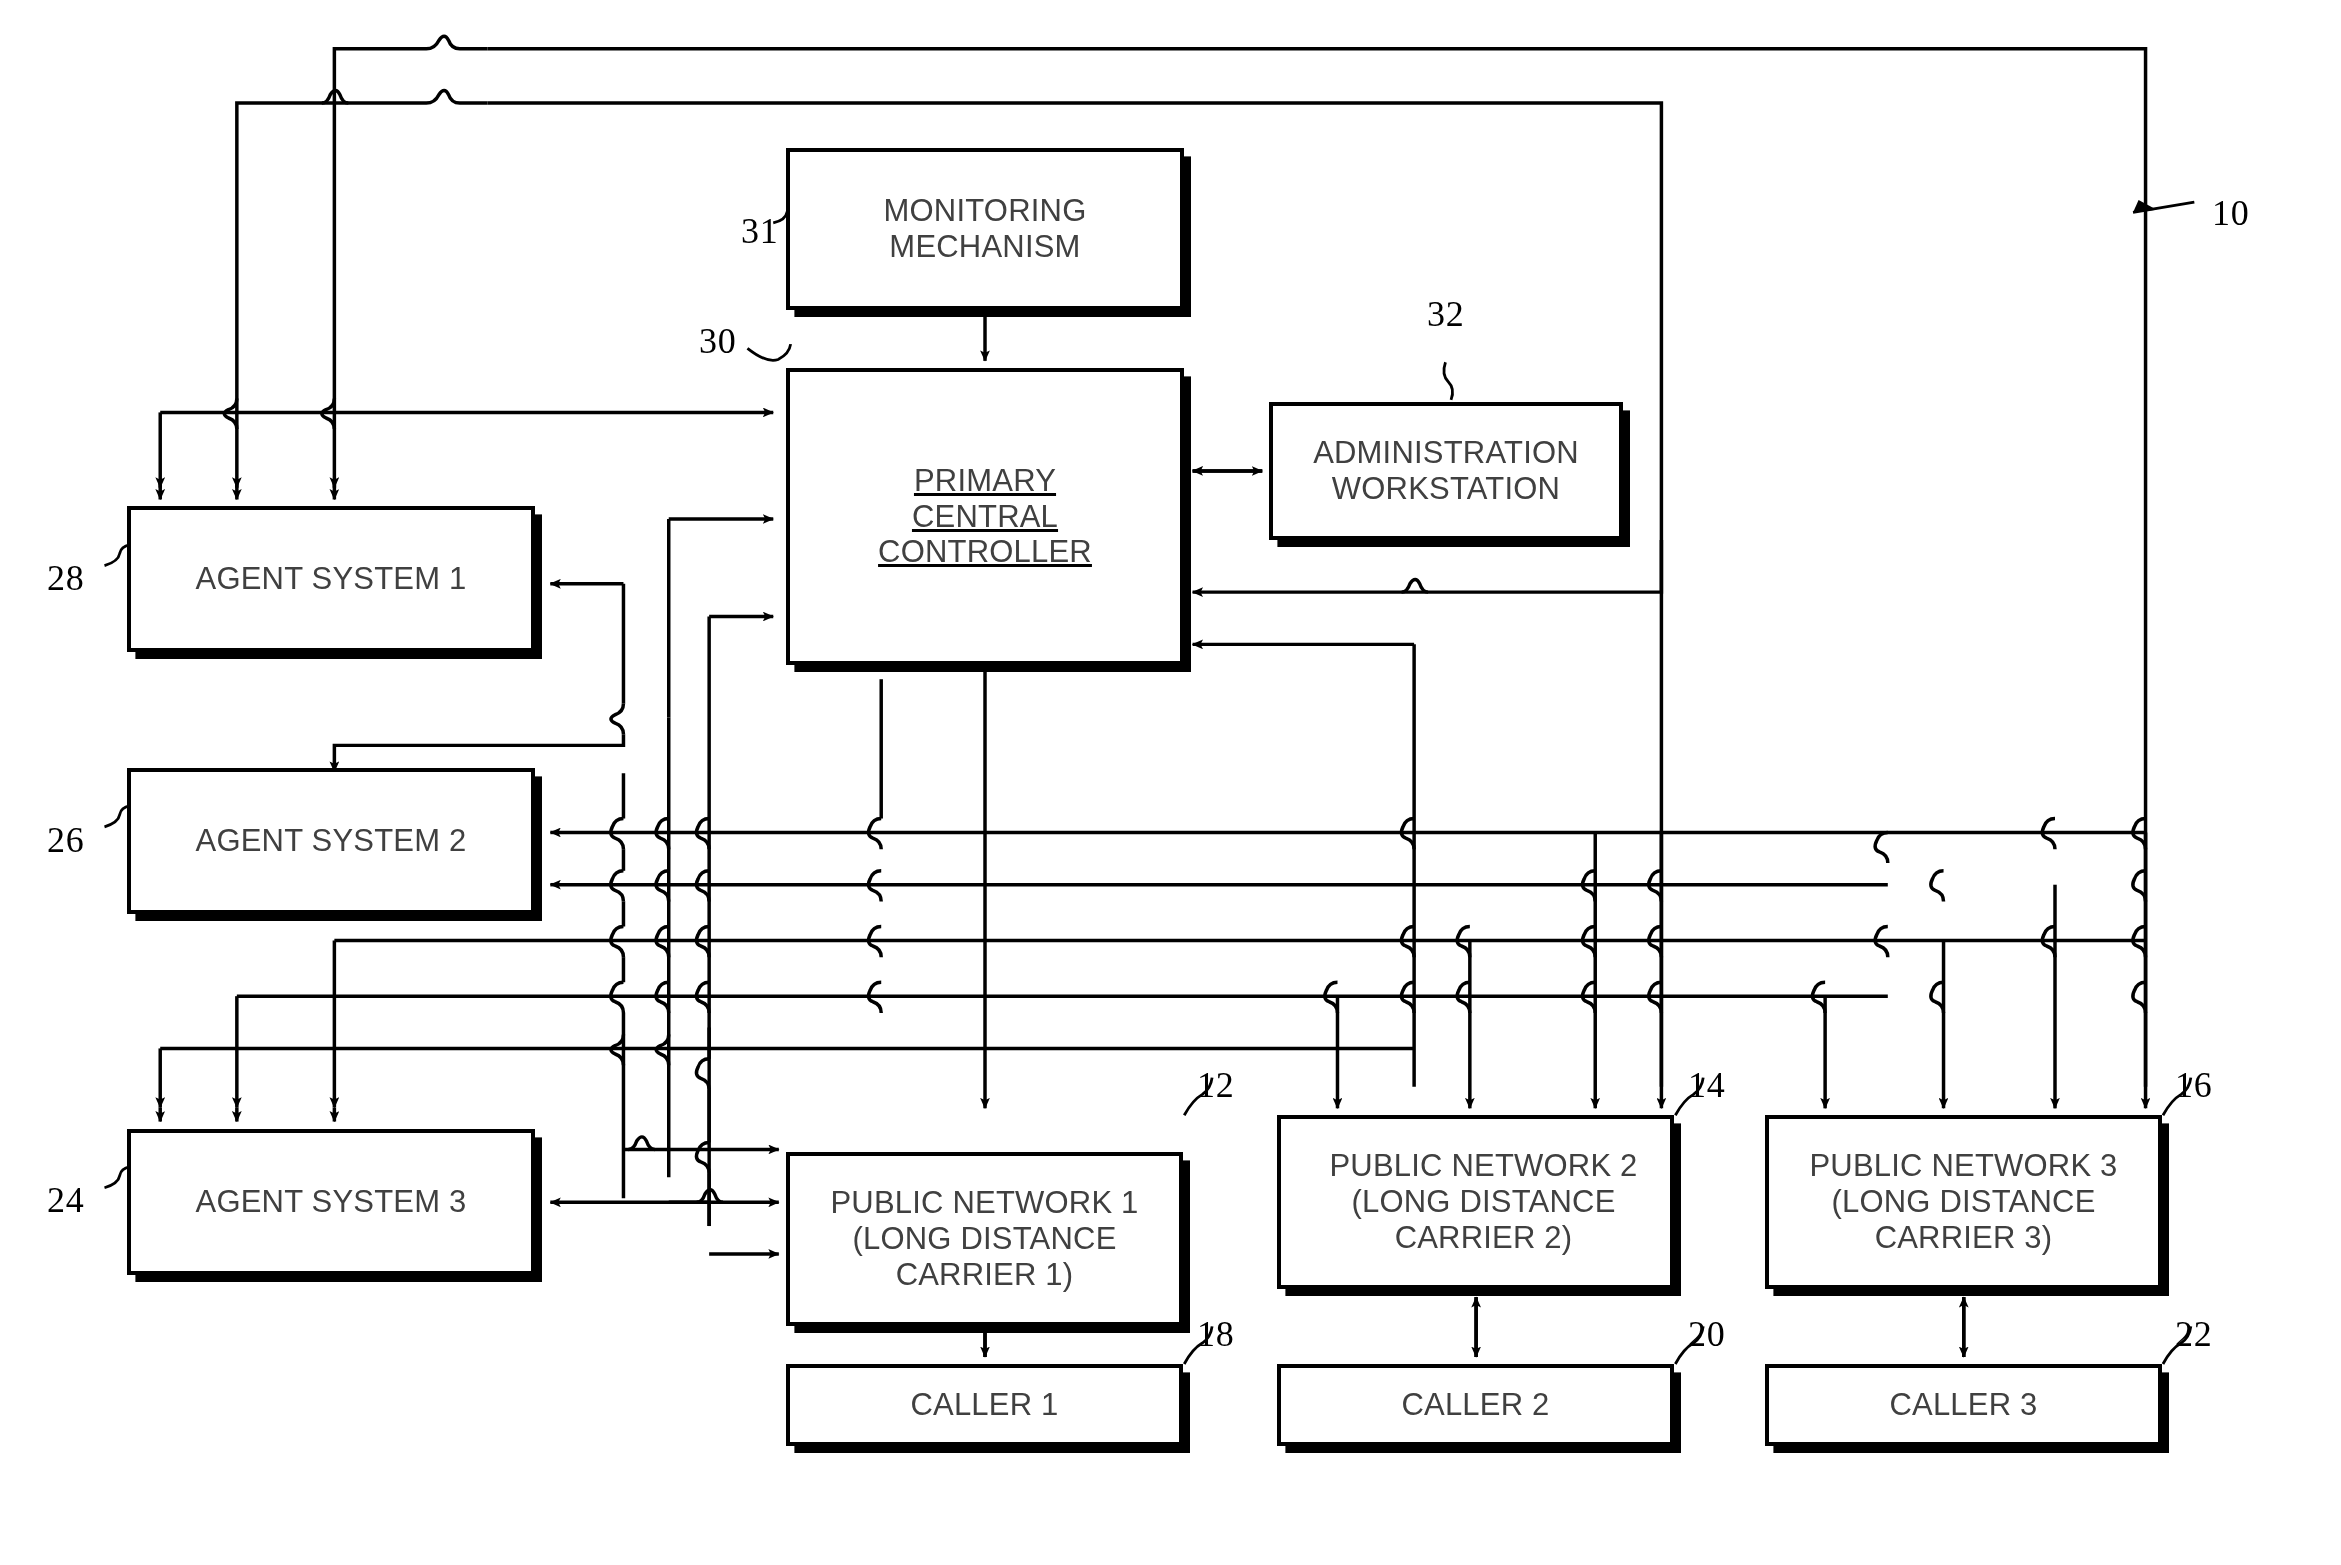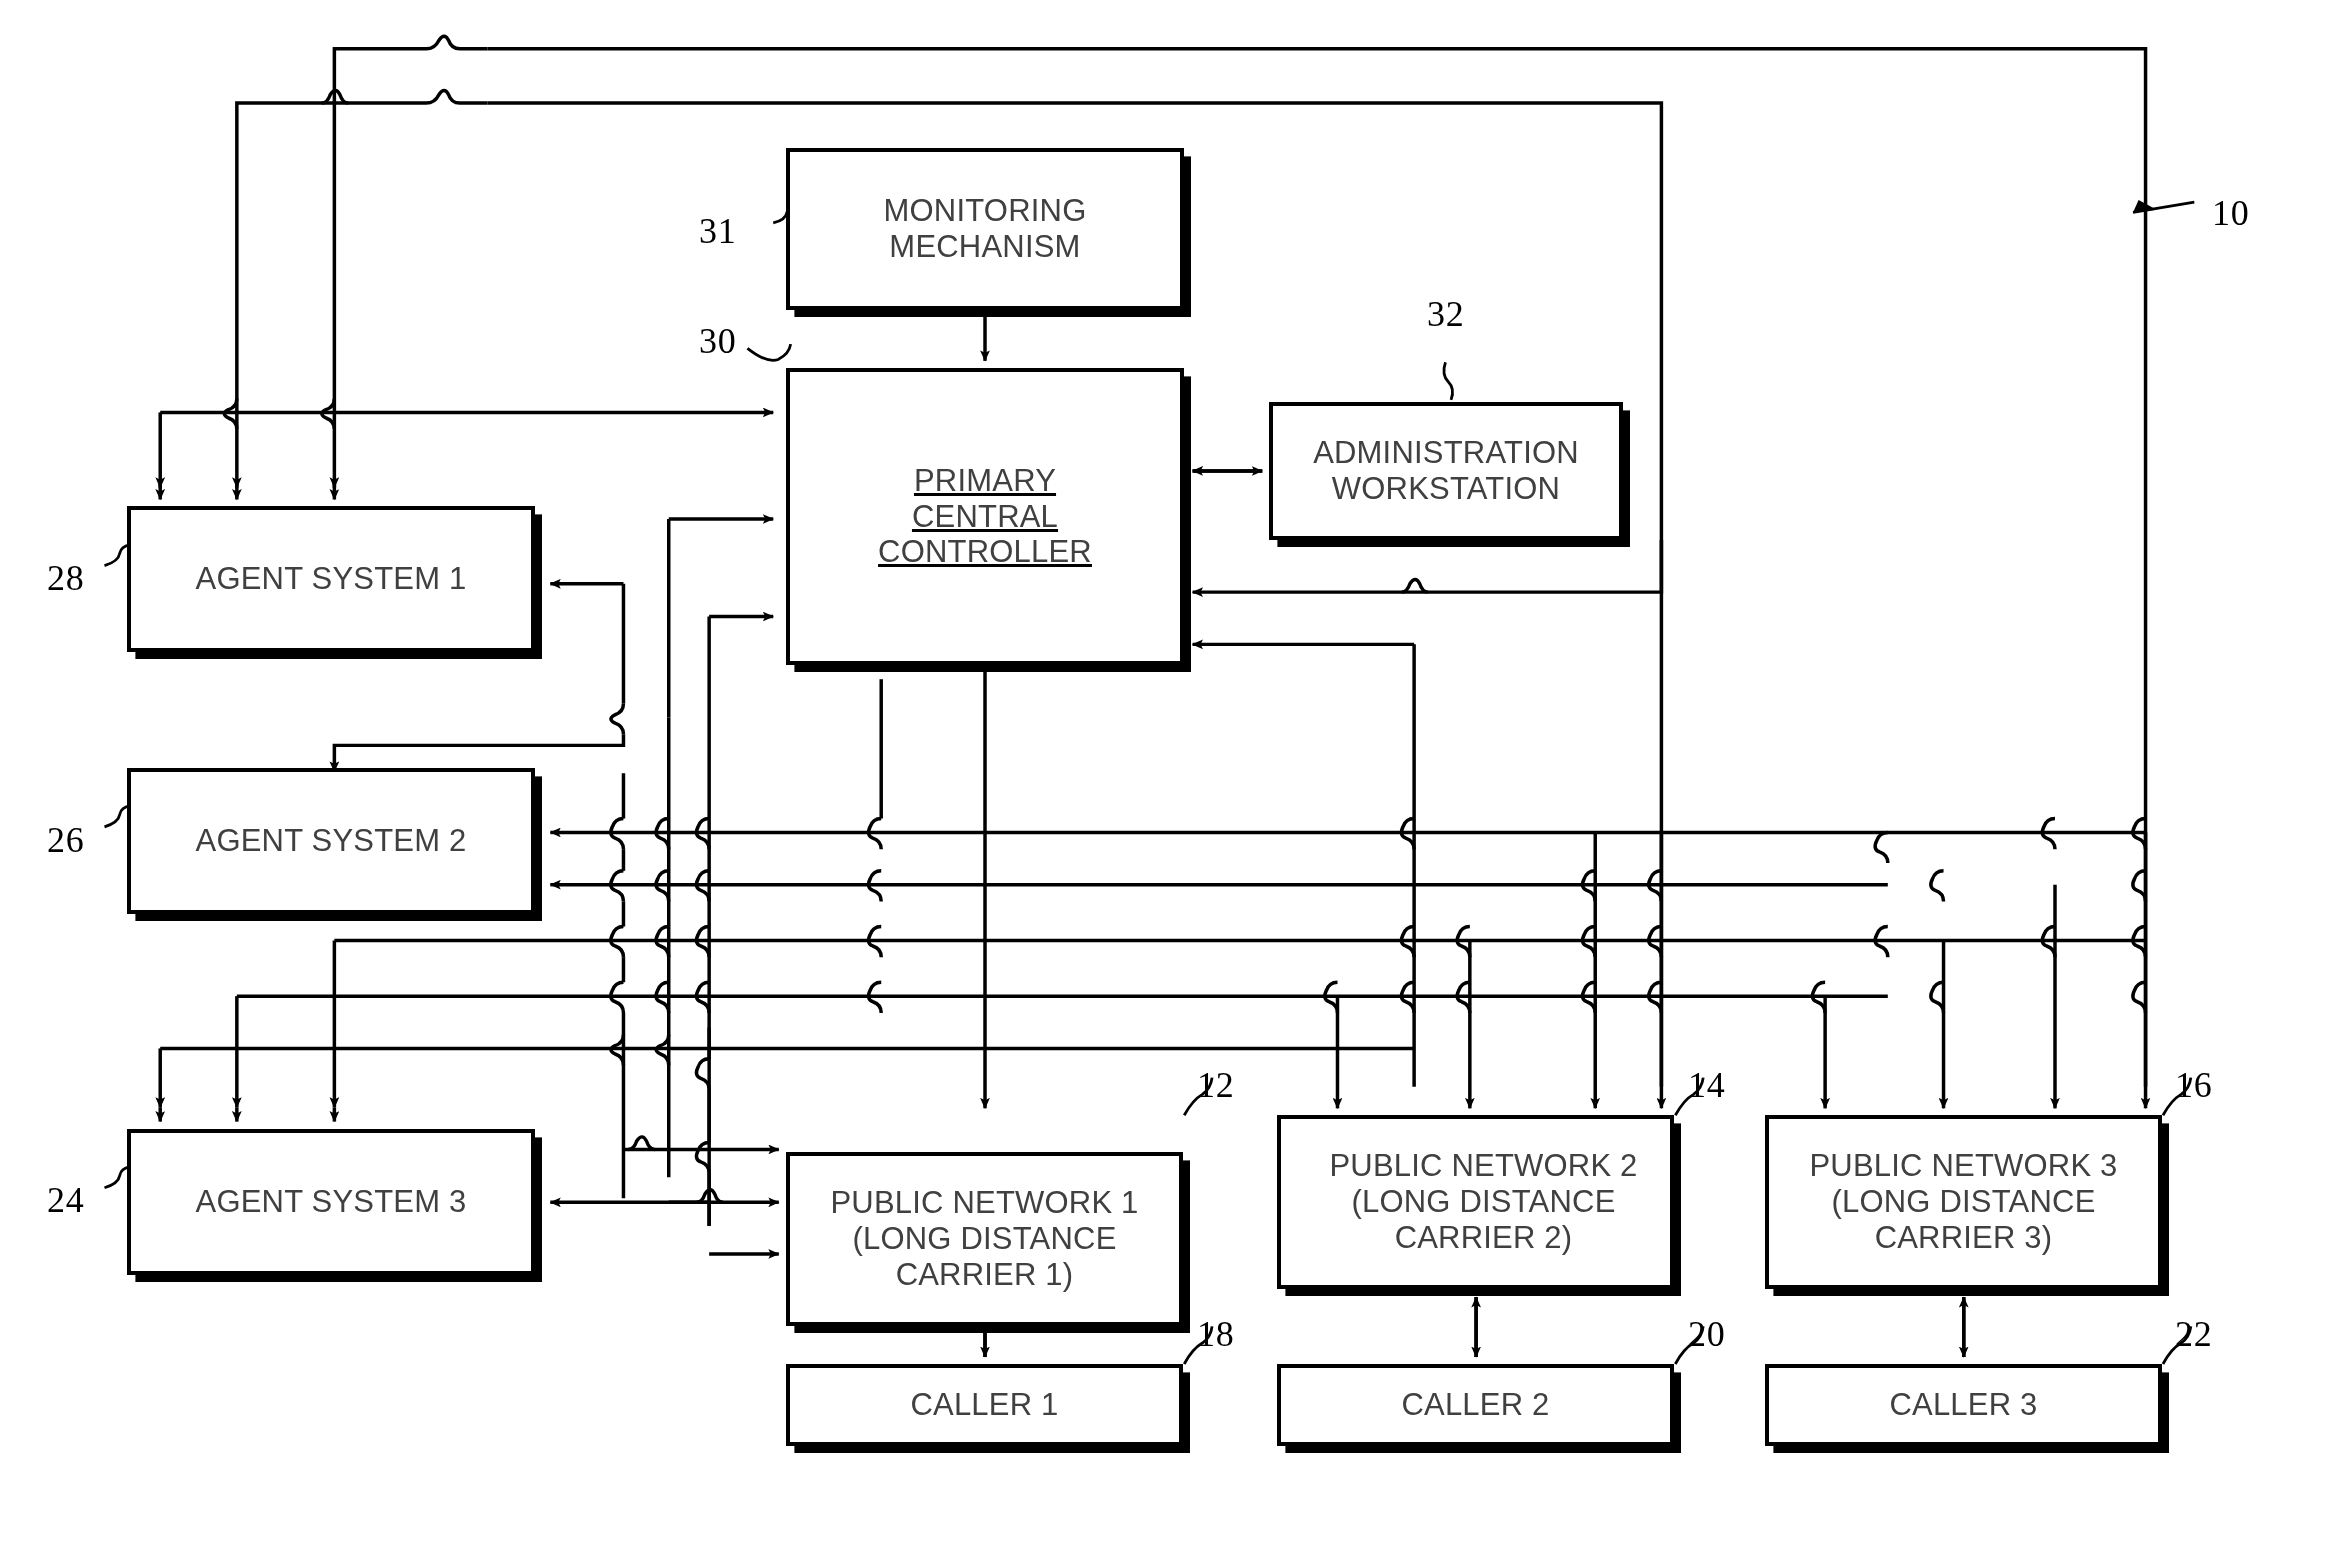--- a/index.html
+++ b/index.html
@@ -285,21 +285,21 @@
 
   <div class="node" style="left:1277px; top:1364px; width:397px; height:82px;">
     <span class="label">CALLER 2</span>
   </div>
 
   <div class="node" style="left:1765px; top:1364px; width:397px; height:82px;">
     <span class="label">CALLER 3</span>
   </div>
 
   <div class="refnum" style="left:2212px; top:192px;">10</div>
-  <div class="refnum" style="left:699px; top:210px;text-align:center;">31</div>
+  <div class="refnum" style="left:741px; top:210px;text-align:center;">31</div>
   <div class="refnum" style="left:699px; top:320px;">30</div>
   <div class="refnum" style="left:1427px; top:293px;">32</div>
   <div class="refnum" style="left:47px;  top:557px;">28</div>
   <div class="refnum" style="left:47px;  top:819px;">26</div>
   <div class="refnum" style="left:47px;  top:1179px;">24</div>
   <div class="refnum" style="left:1197px; top:1064px;">12</div>
   <div class="refnum" style="left:1688px; top:1064px;">14</div>
   <div class="refnum" style="left:2175px; top:1064px;">16</div>
   <div class="refnum" style="left:1197px; top:1313px;">18</div>
   <div class="refnum" style="left:1688px; top:1313px;">20</div>

